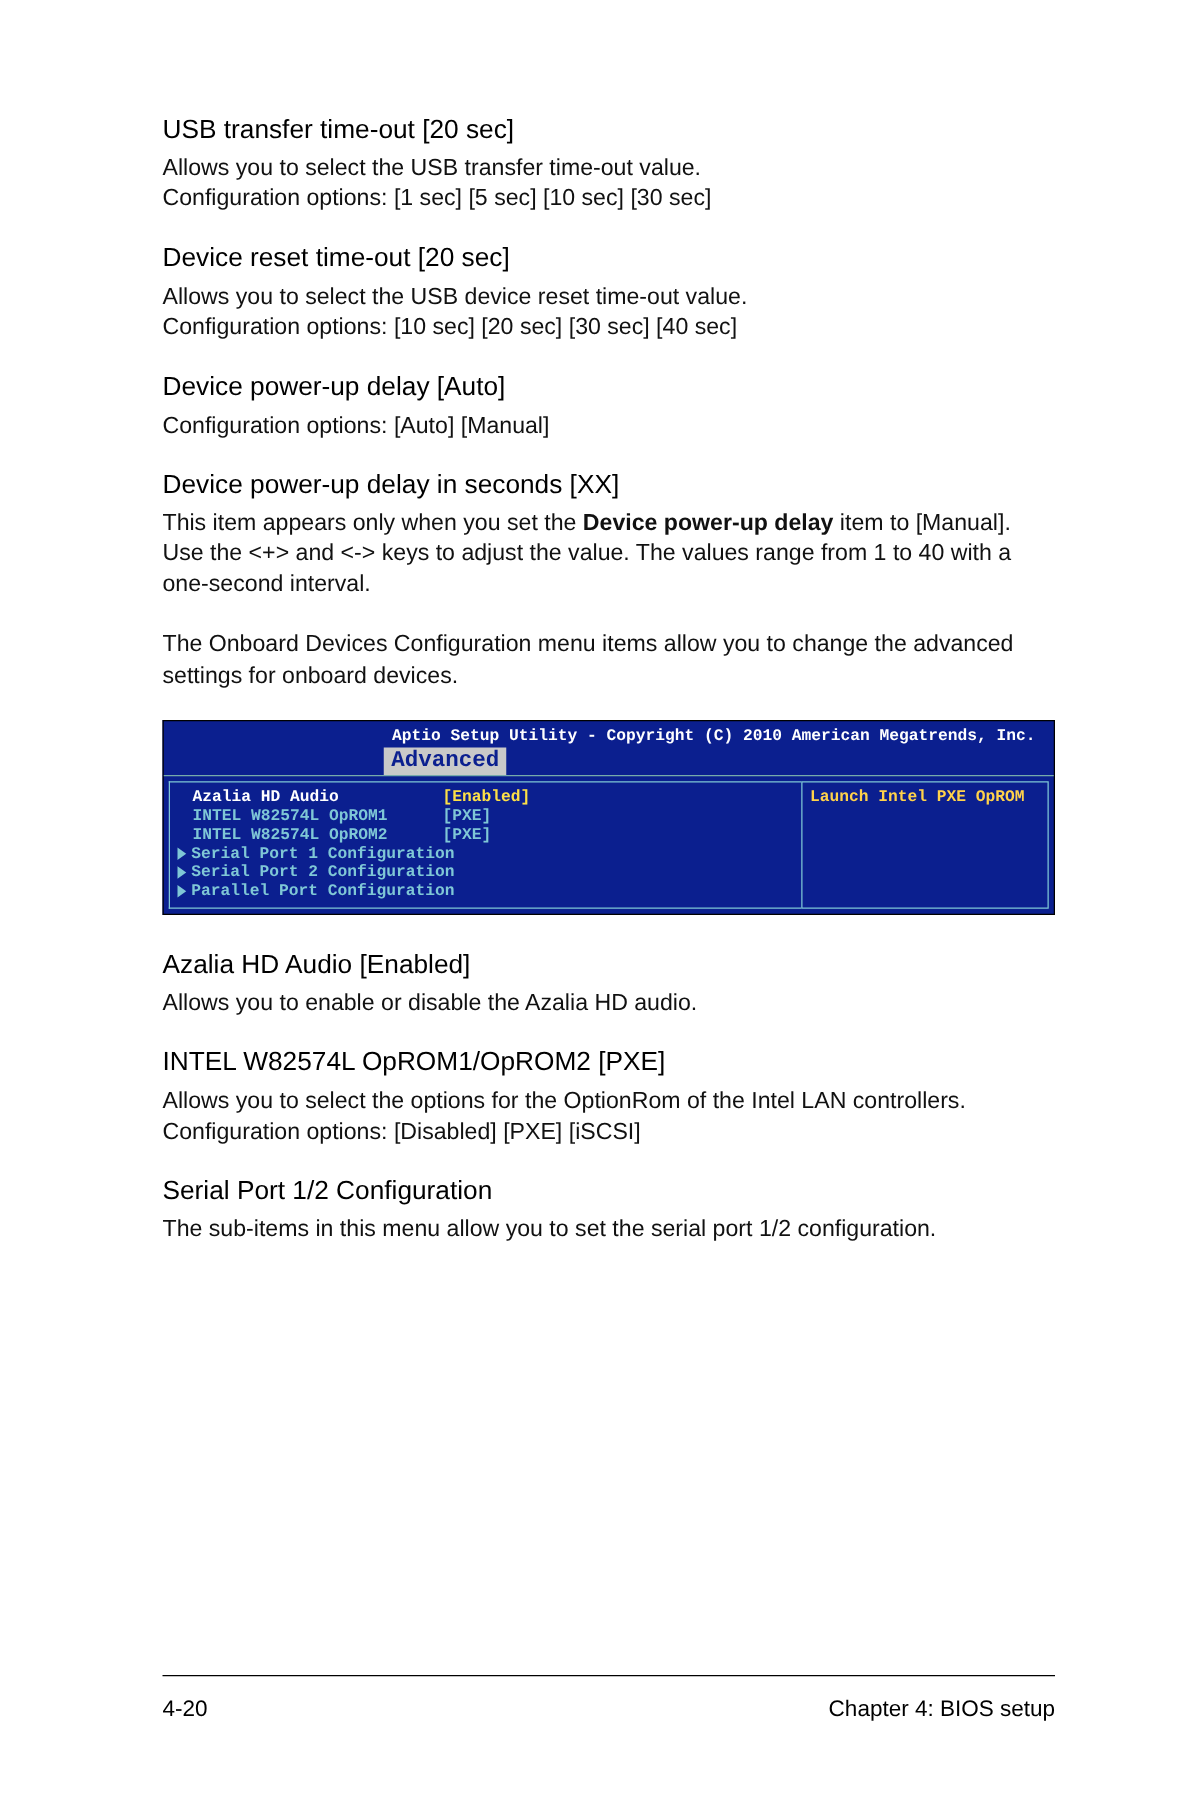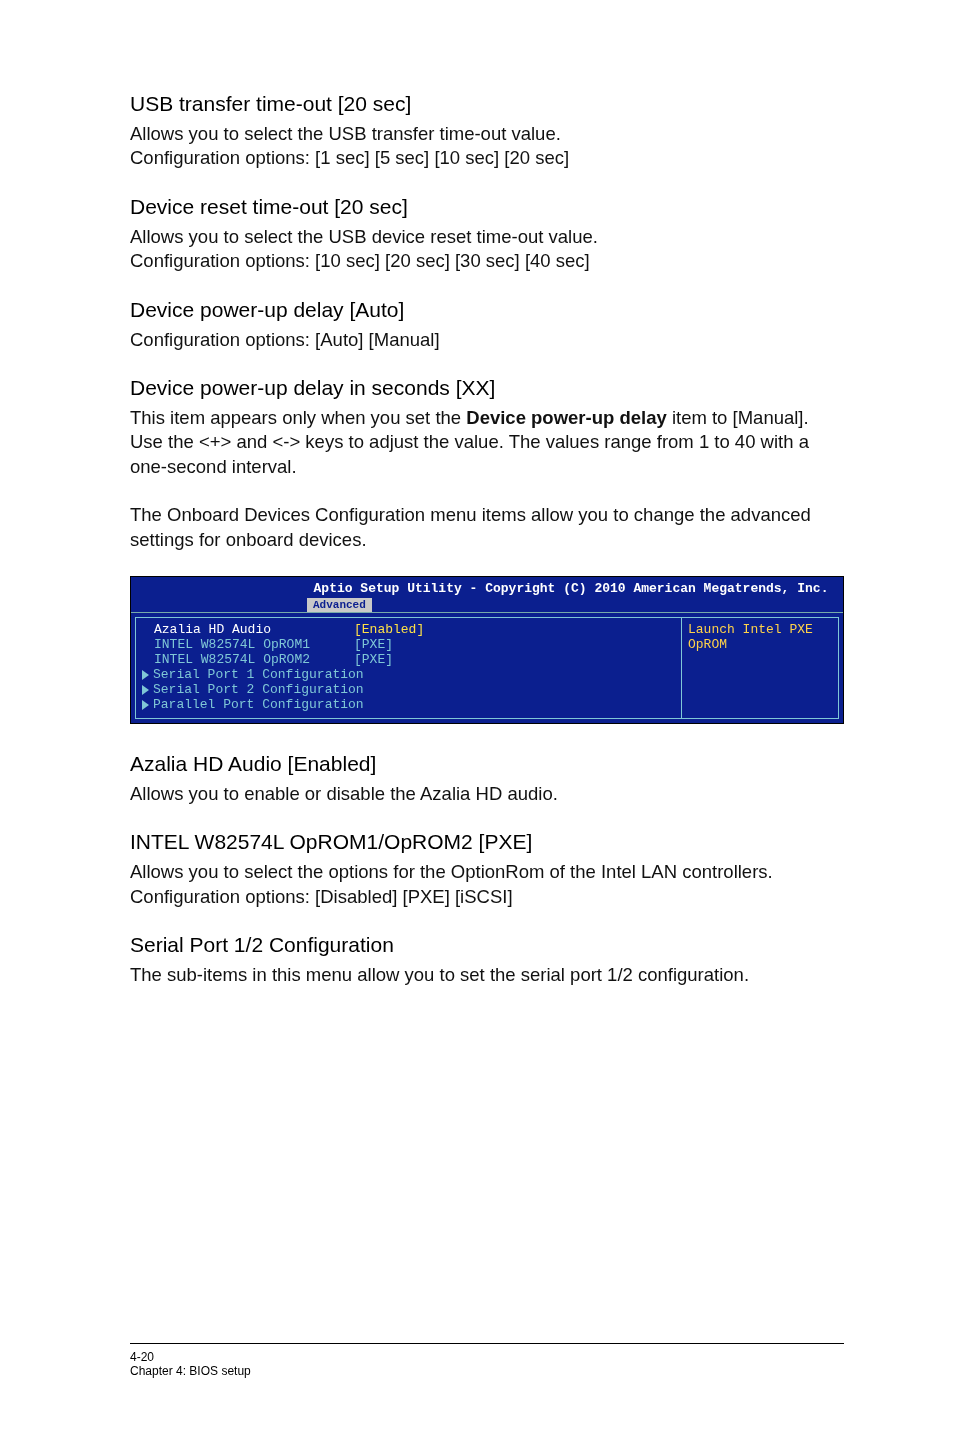--- a/index.html
+++ b/index.html
@@ -53,36 +53,37 @@
     font-weight: bold;
     white-space: pre;
   }
   .bios-tab {
     margin: 2px 0 0 176px;
     background: #c9c9c9;
     color: #0b1f8f;
     font-weight: bold;
     padding: 1px 6px;
     display: inline-block;
-    font-size: 11px;
+    font-size: 18px;
   }
   .bios-body {
     display: flex;
     border-top: 1px solid #7aa;
     margin-top: 0;
+    font-weight: bold;
   }
   .bios-left {
     flex: 1;
     border: 1px solid #7fc7d6;
     border-right: none;
     margin: 4px 0 4px 4px;
     padding: 4px 6px 6px 6px;
   }
   .bios-right {
-    width: 158px;
+    width: 198px;
     border: 1px solid #7fc7d6;
     margin: 4px 4px 4px 0;
     padding: 4px 6px;
     color: #ffd24a;
   }
   .bios-line { display: flex; white-space: pre; }
   .bios-line .k { color: #7fc7d6; flex: 0 0 200px; }
   .bios-line .k.white { color: #fff; }
   .bios-line .v { color: #7fc7d6; }
   .bios-line .v.white { color: #fde047; }
@@ -96,36 +97,35 @@
     margin-right:4px;
     margin-left:-12px;
   }
   .bios-left-inner { padding-left: 12px; }
   .footer {
     position: absolute;
     bottom: 60px;
     left: 130px;
     right: 110px;
     border-top: 1px solid #000;
-    padding-top: 6px;
+    padding-top: 16px;
     display: flex;
     justify-content: space-between;
-    font-size: 12px;
+    font-size: 18px;
     color: #000;
-    flex-direction: column;
   }
 </style>
 </head>
 <body>
 
 <div class="page">
 
   <h3 class="section-sub">USB transfer time-out [20 sec]</h3>
   <p class="body" style="white-space:pre-line">Allows you to select the USB transfer time-out value.
-Configuration options: [1 sec] [5 sec] [10 sec] [20 sec]</p>
+Configuration options: [1 sec] [5 sec] [10 sec] [30 sec]</p>
 
   <h3 class="section-sub">Device reset time-out [20 sec]</h3>
   <p class="body" style="white-space:pre-line">Allows you to select the USB device reset time-out value.
 Configuration options: [10 sec] [20 sec] [30 sec] [40 sec]</p>
 
   <h3 class="section-sub">Device power-up delay [Auto]</h3>
   <p class="body">Configuration options: [Auto] [Manual]</p>
 
   <h3 class="section-sub">Device power-up delay in seconds [XX]</h3>
   <p class="body">

